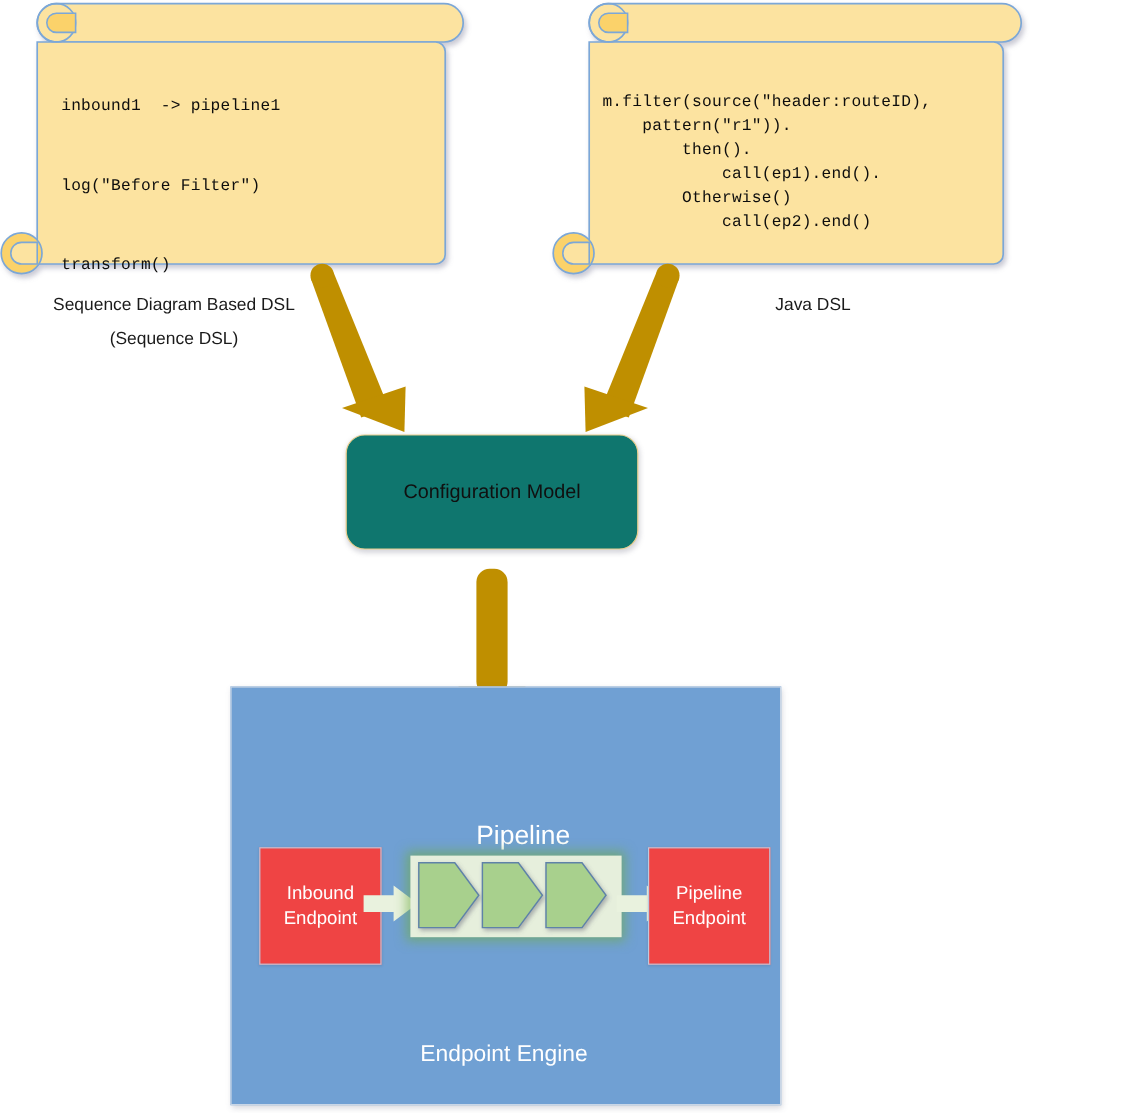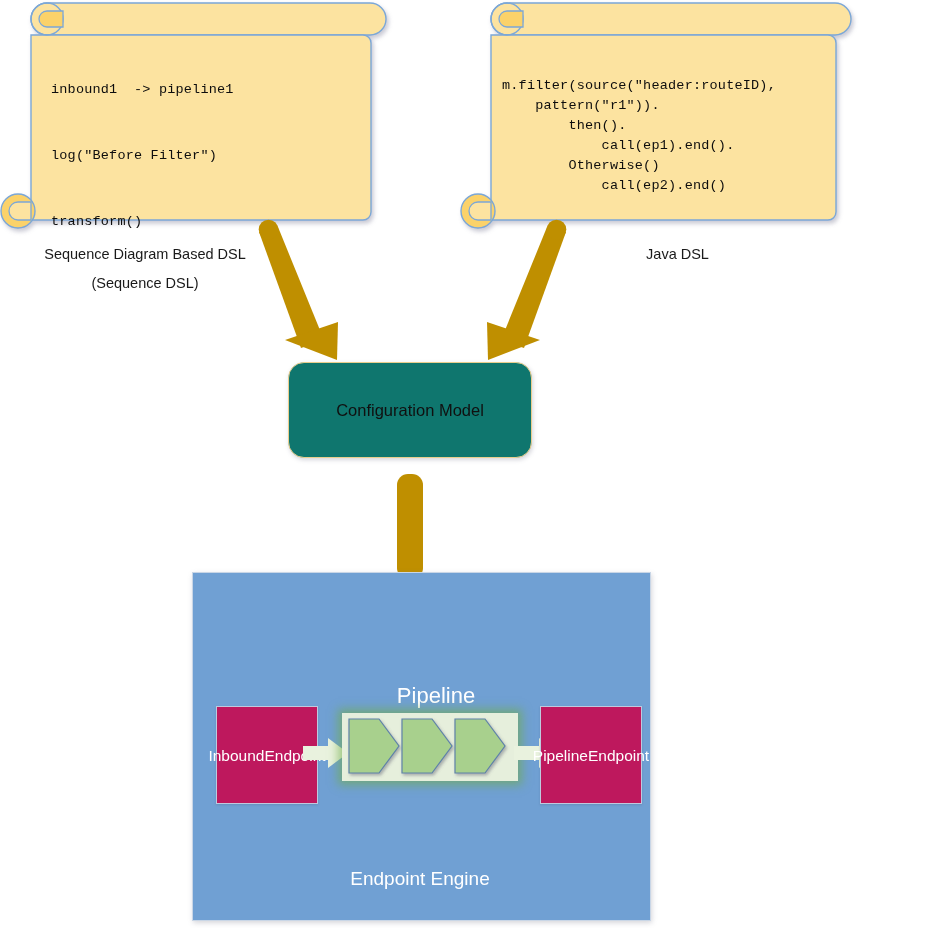--- a/index.html
+++ b/index.html
@@ -73,24 +73,24 @@
   .pipeline-title {
     position: absolute;
     color: #ffffff;
     font-size: 22px;
     font-family: "Liberation Sans", sans-serif;
     white-space: nowrap;
     text-align: center;
   }
   .endpoint-box {
     position: absolute;
-    background: #be185d;
+    background: #ef4444;
     border: 1px solid #BFC9DE;
     display: flex;
-    flex-direction: row;
+    flex-direction: column;
     align-items: center;
     justify-content: center;
     color: #ffffff;
     font-size: 15.5px;
     line-height: 21px;
     font-family: "Liberation Sans", sans-serif;
     text-align: center;
     box-shadow: 0 1px 2px rgba(60,60,90,0.18);
   }
   .pipeline-frame {

